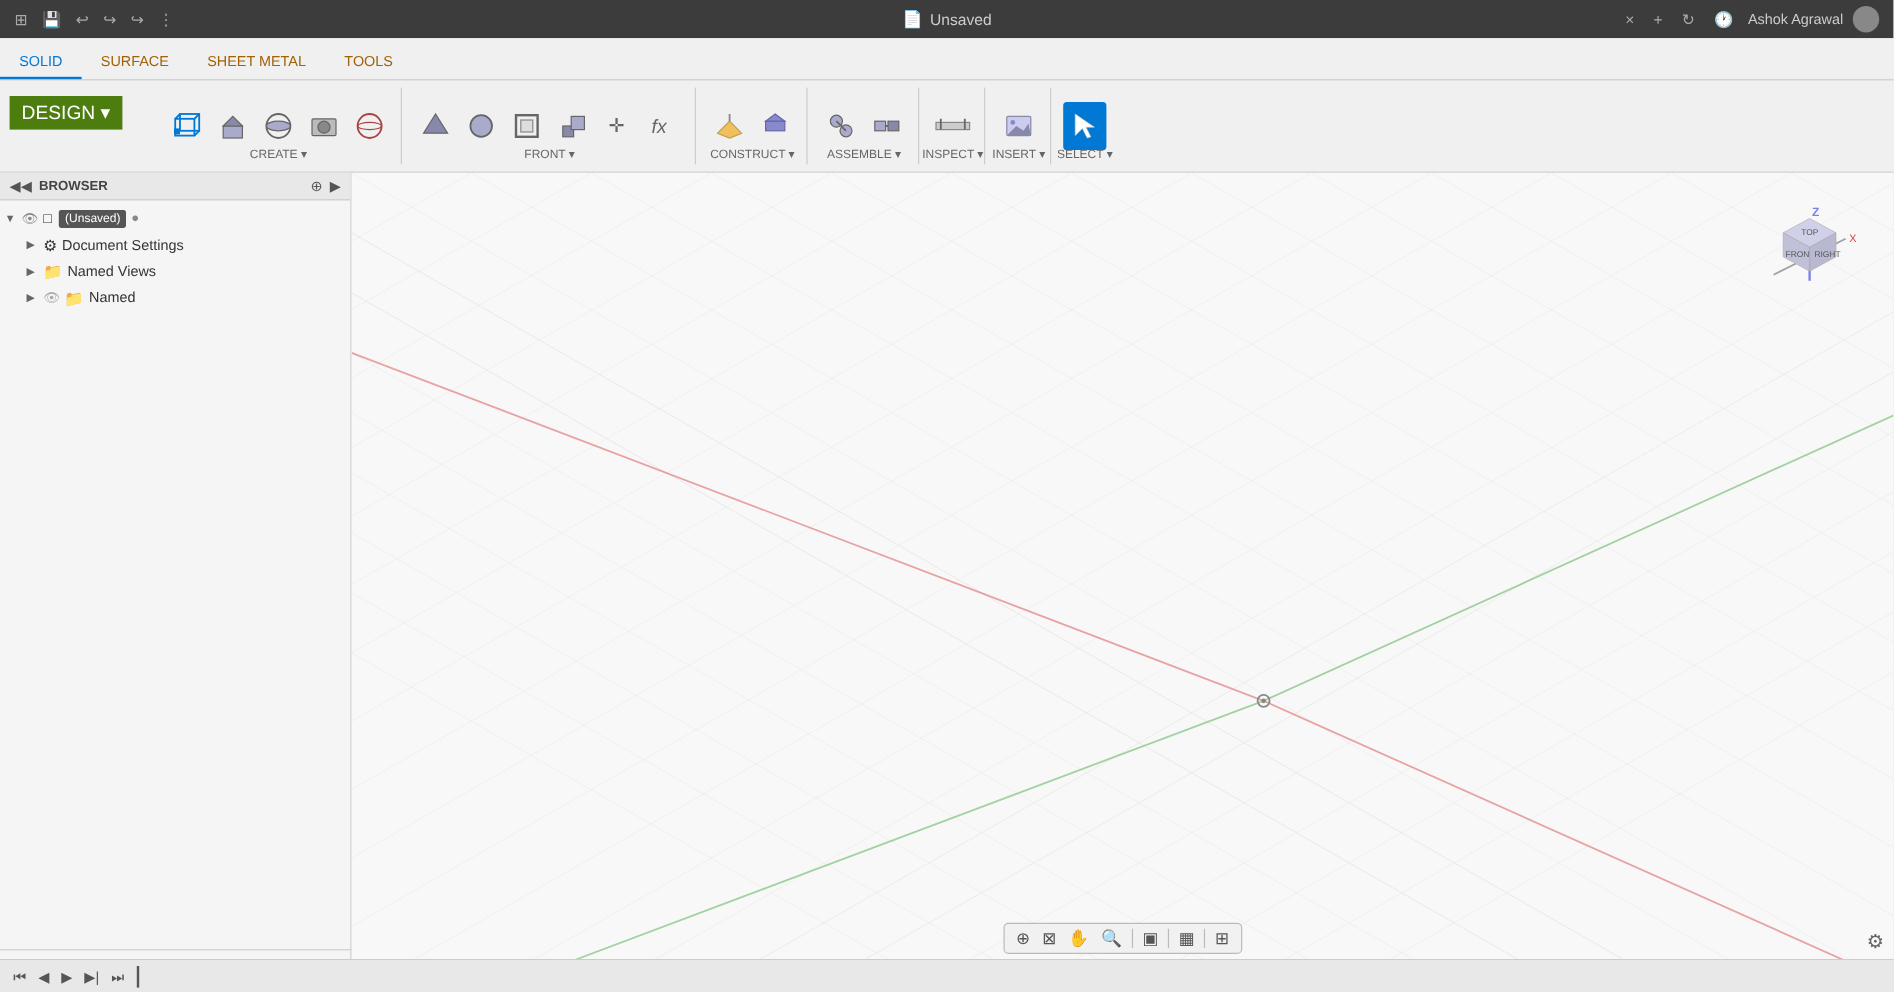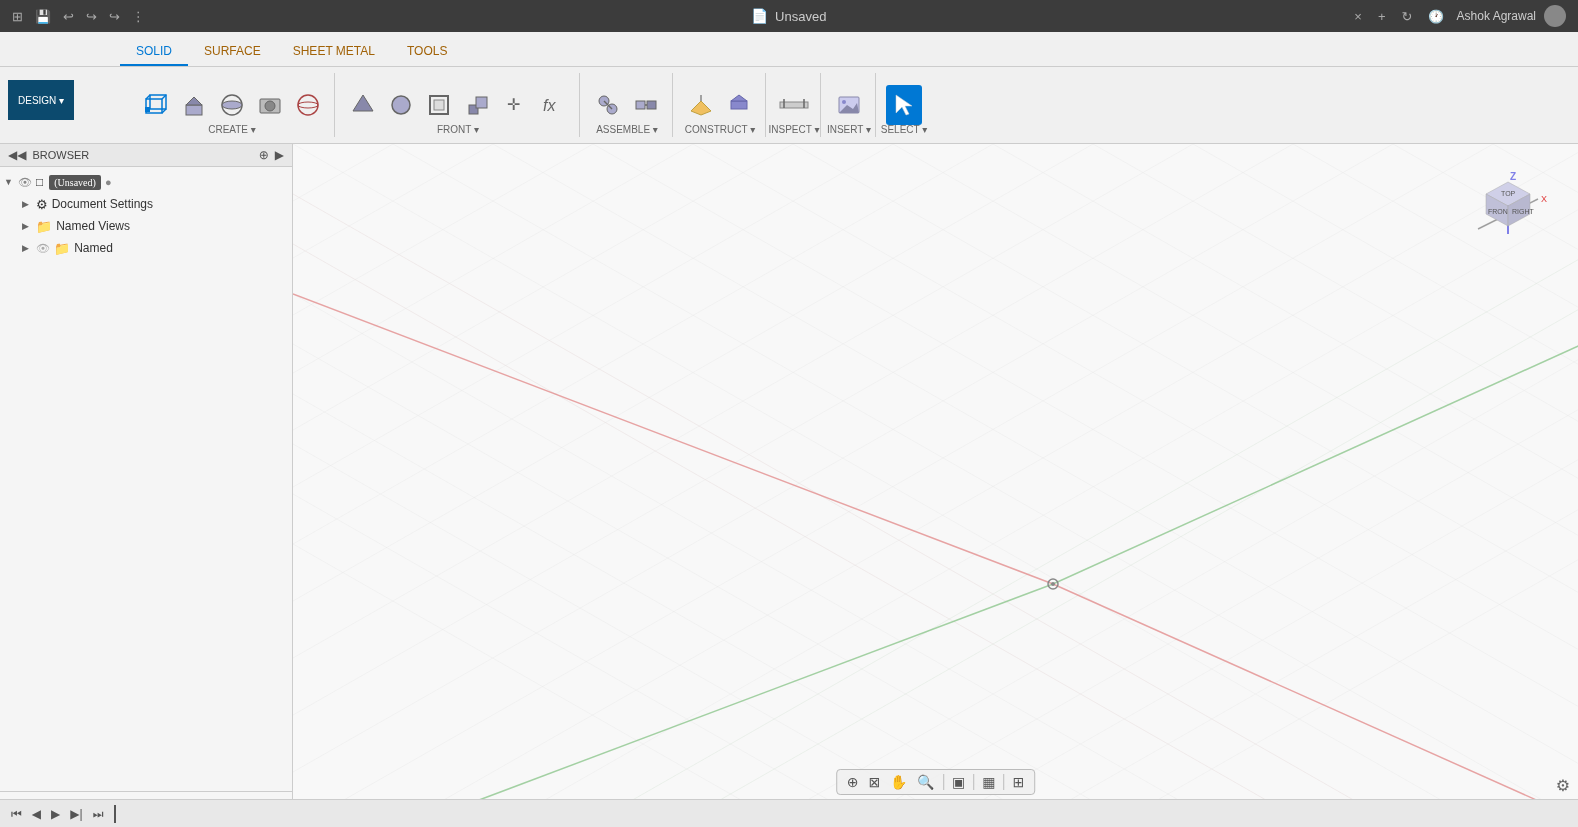--- a/index.html
+++ b/index.html
@@ -54,50 +54,49 @@
       width: 100%;
       height: 112px;
       background: #f0f0f0;
       border-bottom: 1px solid #ccc;
       display: flex;
       flex-direction: column;
     }
     #toolbar-tabs {
       display: flex;
       align-items: flex-end;
-      padding-left: 120px;
       height: 36px;
       background: #f0f0f0;
       border-bottom: 1px solid #ccc;
     }
     .toolbar-tab {
       padding: 6px 16px;
       cursor: pointer;
       font-size: 12px;
       color: #a16207;
       border-bottom: 2px solid transparent;
     }
     .toolbar-tab.active {
       color: #0078d4;
       border-bottom: 2px solid #0078d4;
     }
     #design-btn {
       position: absolute;
       left: 8px;
       top: 48px;
-      background: #0c4a6e;
+      background: #4d7c0f;
       color: white;
       border: none;
       padding: 4px 10px;
-      font-size: 10px;
+      font-size: 16px;
       cursor: pointer;
       display: flex;
       align-items: center;
       gap: 4px;
-      height: 40px;
+      height: 28px;
     }
     #toolbar-icons {
       display: flex;
       align-items: center;
       padding: 6px 8px;
       gap: 2px;
       flex: 1;
       padding-left: 130px;
     }
     .toolbar-group {
@@ -162,21 +161,21 @@
     }
     .browser-collapse-btn {
       background: none;
       border: none;
       cursor: pointer;
       font-size: 12px;
       color: #555;
     }
     #browser-title {
       font-size: 11px;
-      font-weight: normal;
+      font-weight: bold;
       color: #444;
       flex: 1;
     }
     .browser-action-btn {
       background: none;
       border: none;
       cursor: pointer;
       font-size: 12px;
       color: #555;
     }
@@ -207,21 +206,20 @@
     .tree-item.root {
       font-weight: normal;
     }
     .unsaved-badge {
       background: #555;
       color: white;
       font-size: 10px;
       padding: 2px 5px;
       border-radius: 2px;
       margin-left: 2px;
-      font-family: Liberation Serif, serif;
     }
 
     
     #viewport {
       flex: 1;
       background: #f8f8f8;
       position: relative;
       overflow: hidden;
     }
 
@@ -433,49 +431,49 @@
         <svg width="28" height="28" viewBox="0 0 28 28">
             <text x="4" y="20" font-size="16" font-style="italic" fill="#666">fx</text>
           </svg>
       </button>
       <span class="toolbar-group-label">FRONT ▾</span>
     </div>
 
     <div class="toolbar-group">
       <button class="tool-btn">
         <svg width="28" height="28" viewBox="0 0 28 28">
+            <polygon points="4,20 14,10 24,20 14,24" fill="#f0c060" stroke="#c0a040" stroke-width="1"></polygon>
+            <line x1="14" y1="10" x2="14" y2="4" stroke="#888" stroke-width="1.5"></line>
+          </svg>
+      </button>
+      <button class="tool-btn">
+        <svg width="28" height="28" viewBox="0 0 28 28">
+            <rect x="6" y="10" width="16" height="8" fill="#88c" stroke="#66a" stroke-width="1"></rect>
+            <polygon points="6,10 14,4 22,10" fill="#88c" stroke="#66a" stroke-width="1"></polygon>
+          </svg>
+      </button>
+      <span class="toolbar-group-label">CONSTRUCT ▾</span>
+    </div>
+
+    <div class="toolbar-group">
+      <button class="tool-btn">
+        <svg width="28" height="28" viewBox="0 0 28 28">
             <circle cx="10" cy="10" r="5" fill="#aac" stroke="#666" stroke-width="1"></circle>
             <circle cx="18" cy="18" r="5" fill="#aac" stroke="#666" stroke-width="1"></circle>
             <line x1="10" y1="10" x2="18" y2="18" stroke="#666" stroke-width="1.5"></line>
           </svg>
       </button>
       <button class="tool-btn">
         <svg width="28" height="28" viewBox="0 0 28 28">
             <rect x="4" y="10" width="9" height="8" fill="#aac" stroke="#666" stroke-width="1"></rect>
             <rect x="15" y="10" width="9" height="8" fill="#88a" stroke="#666" stroke-width="1"></rect>
             <line x1="13" y1="14" x2="15" y2="14" stroke="#666" stroke-width="1.5"></line>
           </svg>
       </button>
       <span class="toolbar-group-label">ASSEMBLE ▾</span>
-    </div>
-
-    <div class="toolbar-group">
-      <button class="tool-btn">
-        <svg width="28" height="28" viewBox="0 0 28 28">
-            <polygon points="4,20 14,10 24,20 14,24" fill="#f0c060" stroke="#c0a040" stroke-width="1"></polygon>
-            <line x1="14" y1="10" x2="14" y2="4" stroke="#888" stroke-width="1.5"></line>
-          </svg>
-      </button>
-      <button class="tool-btn">
-        <svg width="28" height="28" viewBox="0 0 28 28">
-            <rect x="6" y="10" width="16" height="8" fill="#88c" stroke="#66a" stroke-width="1"></rect>
-            <polygon points="6,10 14,4 22,10" fill="#88c" stroke="#66a" stroke-width="1"></polygon>
-          </svg>
-      </button>
-      <span class="toolbar-group-label">CONSTRUCT ▾</span>
     </div>
 
     <div class="toolbar-group">
       <button class="tool-btn">
         <svg width="36" height="36" viewBox="0 0 36 36">
             <rect x="4" y="15" width="28" height="6" fill="#ccc" stroke="#888" stroke-width="1"></rect>
             <line x1="8" y1="12" x2="8" y2="21" stroke="#666" stroke-width="1.5"></line>
             <line x1="28" y1="12" x2="28" y2="21" stroke="#666" stroke-width="1.5"></line>
           </svg>
       </button>

